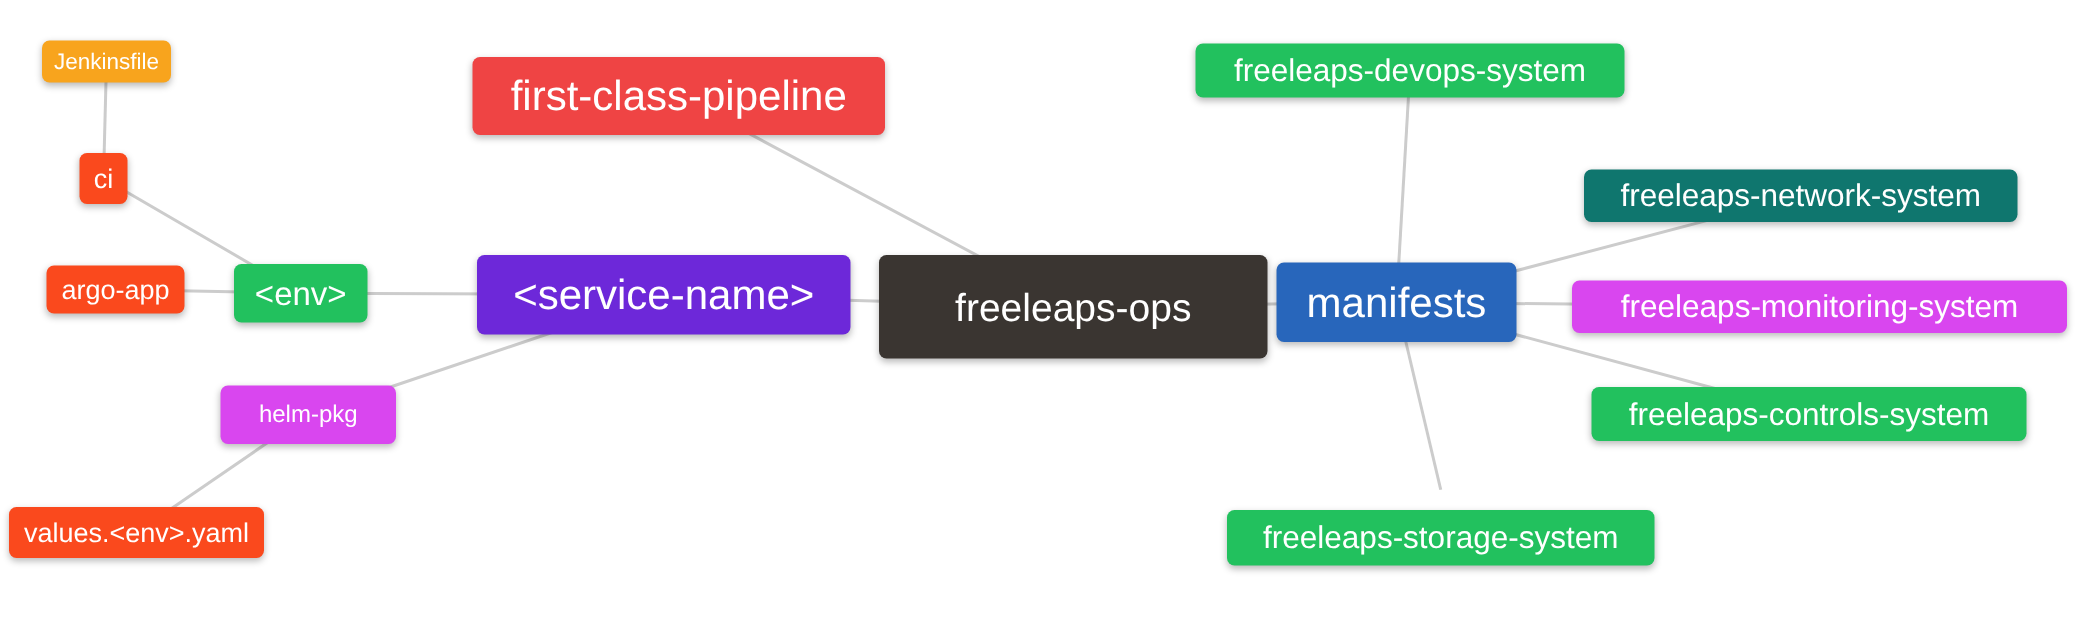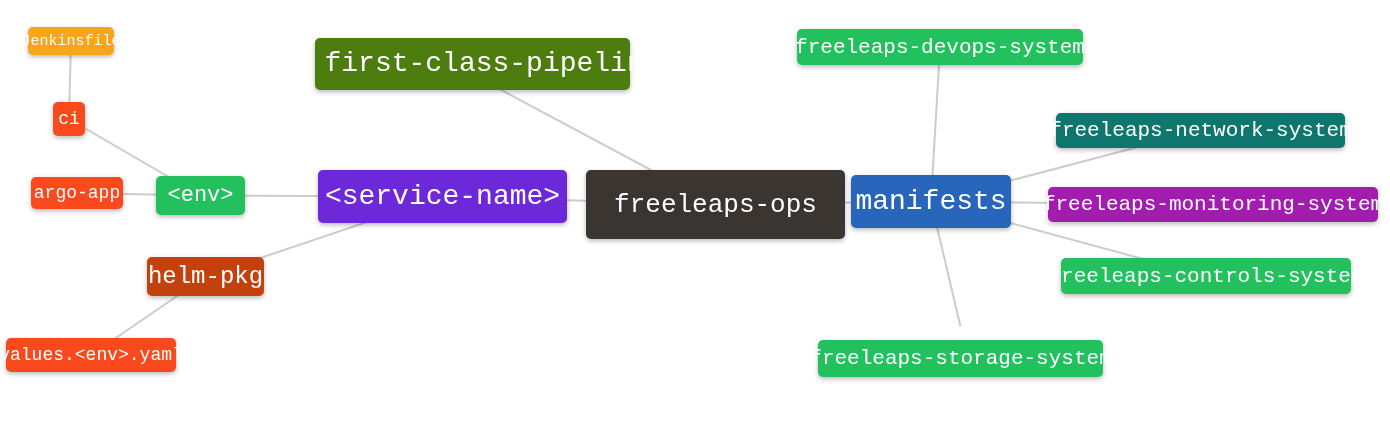--- a/index.html
+++ b/index.html
@@ -31,21 +31,20 @@
     display: flex;
     align-items: center;
     justify-content: center;
     color: #ffffff;
     white-space: nowrap;
     border-radius: 5px;
     box-shadow: 0 2px 5px rgba(0,0,0,0.28);
     cursor: pointer;
     line-height: 1;
     user-select: none;
-    font-family: Liberation Mono, monospace;
   }
 </style>
 </head>
 <body>
 
 <div class="stage">
   <svg class="edge-layer" id="edge-layer" width="1390" height="421" viewBox="0 0 1390 421" xmlns="http://www.w3.org/2000/svg">
       <line x1="71" y1="41" x2="69" y2="119" stroke="#cccccc" stroke-width="2"></line>
       <line x1="69" y1="119" x2="200.5" y2="195.5" stroke="#cccccc" stroke-width="2"></line>
       <line x1="77" y1="193" x2="200.5" y2="195.5" stroke="#cccccc" stroke-width="2"></line>
@@ -59,25 +58,25 @@
       <line x1="931" y1="201.5" x2="1200.5" y2="130.5" stroke="#cccccc" stroke-width="2"></line>
       <line x1="931" y1="201.5" x2="1213" y2="204.5" stroke="#cccccc" stroke-width="2"></line>
       <line x1="931" y1="201.5" x2="1206" y2="276" stroke="#cccccc" stroke-width="2"></line>
       <line x1="931" y1="201.5" x2="960.5" y2="326.5" stroke="#cccccc" stroke-width="2"></line>
     </svg>
   <div id="node-layer">
       <div class="node" style="left: 28px; top: 27px; width: 86px; height: 28px; background: rgb(248, 164, 29); font-size: 15px;">Jenkinsfile</div>
       <div class="node" style="left: 53px; top: 102px; width: 32px; height: 34px; background: rgb(250, 73, 29); font-size: 18px;">ci</div>
       <div class="node" style="left: 31px; top: 177px; width: 92px; height: 32px; background: rgb(250, 73, 29); font-size: 18px;">argo-app</div>
       <div class="node" style="left: 156px; top: 176px; width: 89px; height: 39px; background: rgb(34, 193, 94); font-size: 22px;">&lt;env&gt;</div>
-      <div class="node" style="left: 147px; top: 257px; width: 117px; height: 39px; background: #c2410c; font-size: 24px;">helm-pkg</div>
+      <div class="node" style="left: 147px; top: 257px; width: 117px; height: 39px; background: #d946ef; font-size: 16px;">helm-pkg</div>
       <div class="node" style="left: 6px; top: 338px; width: 170px; height: 34px; background: rgb(250, 73, 29); font-size: 18px;">values.&lt;env&gt;.yaml</div>
-      <div class="node" style="left: 315px; top: 38px; width: 275px; height: 52px; background: #4d7c0f; font-size: 28px; padding-left: 40px;">first-class-pipeline</div>
+      <div class="node" style="left: 315px; top: 38px; width: 275px; height: 52px; background: #ef4444; font-size: 28px;">first-class-pipeline</div>
       <div class="node" style="left: 318px; top: 170px; width: 249px; height: 53px; background: #6d28d9; font-size: 28px;">&lt;service-name&gt;</div>
       <div class="node" style="left: 586px; top: 170px; width: 259px; height: 69px; background: rgb(58, 53, 49); font-size: 26px;">freeleaps-ops</div>
       <div class="node" style="left: 851px; top: 175px; width: 160px; height: 53px; background: rgb(40, 102, 187); font-size: 28px;">manifests</div>
       <div class="node" style="left: 797px; top: 29px; width: 286px; height: 36px; background: rgb(34, 193, 94); font-size: 21px;">freeleaps-devops-system</div>
       <div class="node" style="left: 1056px; top: 113px; width: 289px; height: 35px; background: #0f766e; font-size: 21px;">freeleaps-network-system</div>
-      <div class="node" style="left: 1048px; top: 187px; width: 330px; height: 35px; background: #a21caf; font-size: 21px;">freeleaps-monitoring-system</div>
+      <div class="node" style="left: 1048px; top: 187px; width: 330px; height: 35px; background: #d946ef; font-size: 21px;">freeleaps-monitoring-system</div>
       <div class="node" style="left: 1061px; top: 258px; width: 290px; height: 36px; background: rgb(34, 193, 94); font-size: 21px;">freeleaps-controls-system</div>
       <div class="node" style="left: 818px; top: 308px; width: 285px; height: 37px; background: rgb(34, 193, 94); font-size: 21px; margin-top: 32px;">freeleaps-storage-system</div>
     </div>
 </div>
 
 </body></html>

